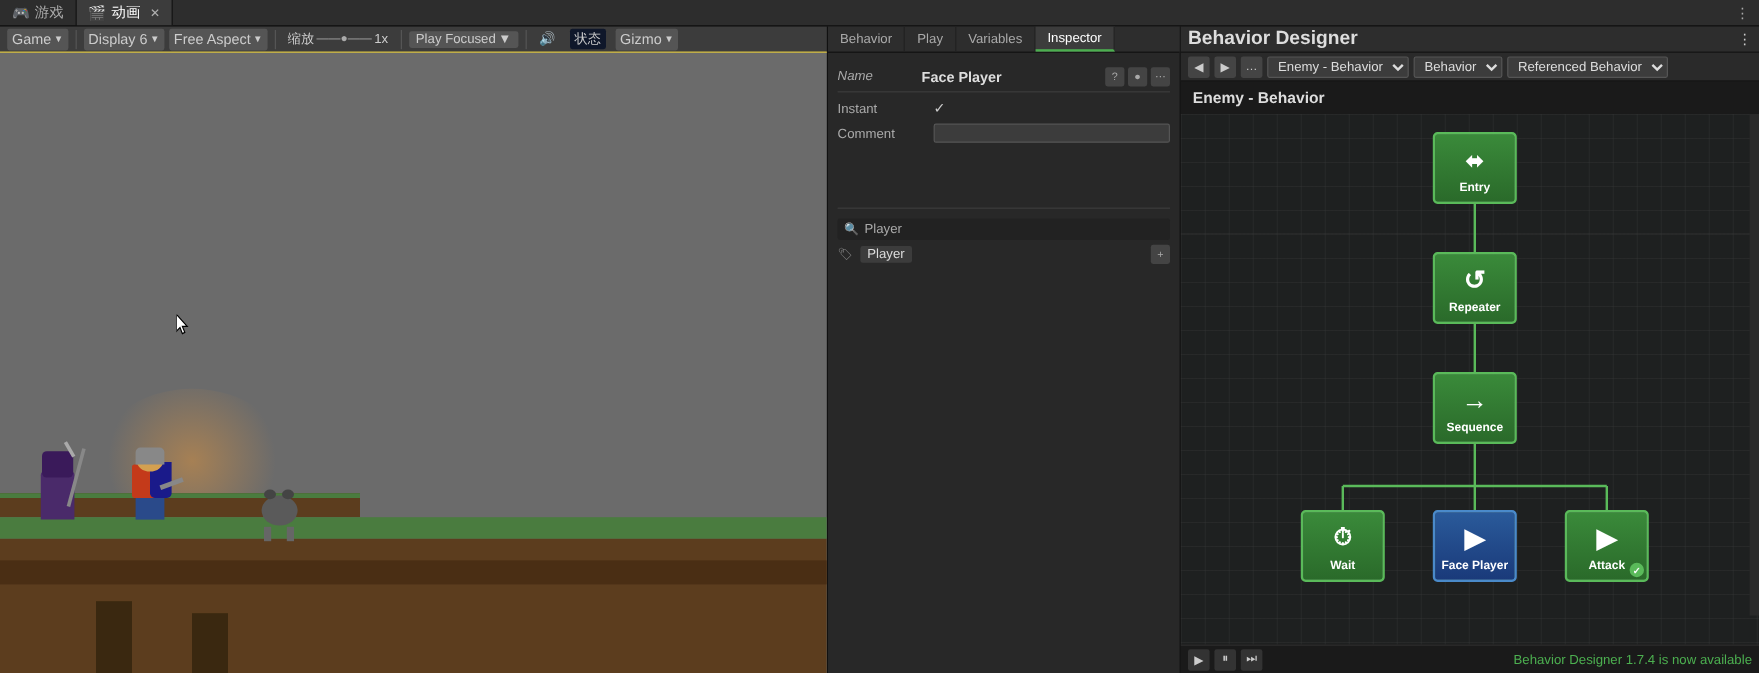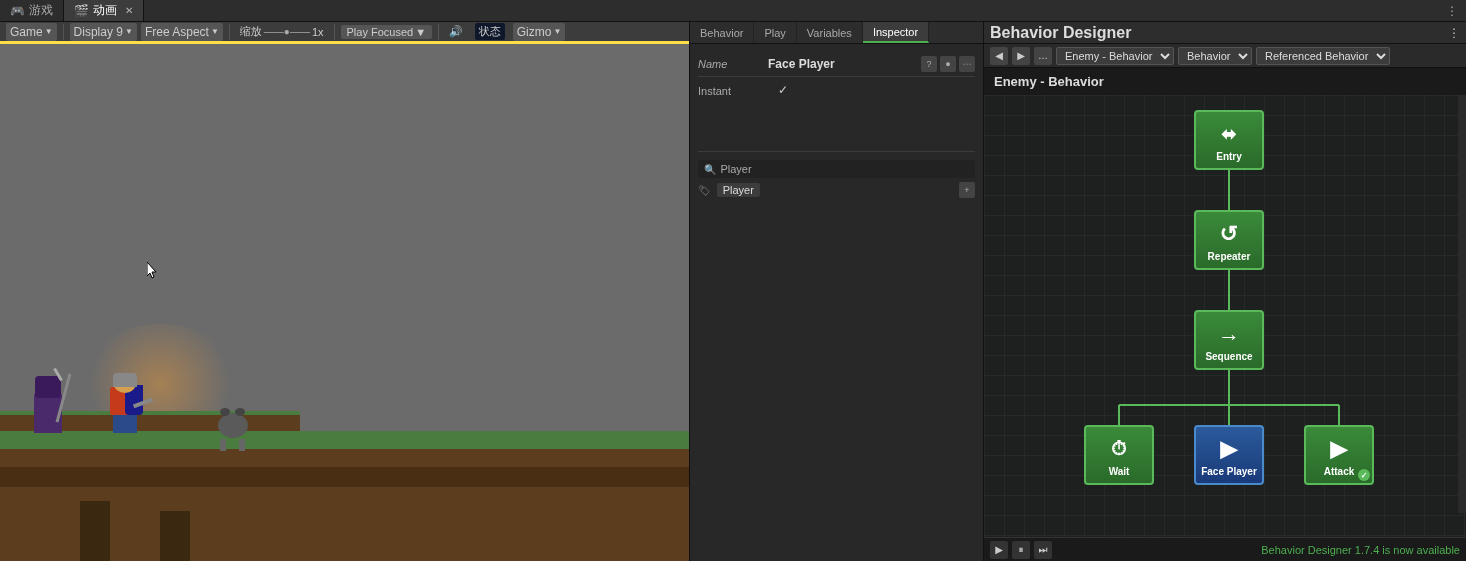--- a/index.html
+++ b/index.html
@@ -19,21 +19,21 @@
     
     .main-area {
       display: flex; flex: 1; overflow: hidden;
     }
 
     
     .game-panel {
       width: 690px; flex-shrink: 0; display: flex; flex-direction: column; background: #1a1a1a; border-right: 1px solid #111;
     }
     .game-toolbar {
-      height: 22px; background: #3c3c3c; display: flex; align-items: center; padding: 0 6px; gap: 4px; border-bottom: 3px solid #fde047; flex-shrink: 0;
+      height: 22px; background: #3c3c3c; display: flex; align-items: center; padding: 0 6px; gap: 4px; border-bottom: 1px solid #fde047; flex-shrink: 0;
     }
     .toolbar-item {
       display: flex; align-items: center; gap: 2px; padding: 0 4px; height: 18px; border: none; background: none; color: #ccc; font-size: 11px; cursor: pointer;
     }
     .toolbar-dropdown {
       display: flex; align-items: center; gap: 2px; background: #555; border-radius: 2px; padding: 1px 4px; cursor: pointer; height: 18px;
     }
     .toolbar-dropdown .arrow { font-size: 8px; }
     .toolbar-divider { width: 1px; height: 16px; background: #555; margin: 0 2px; }
     .play-focused-btn {
@@ -208,21 +208,21 @@
 <div class="main-area">
 
   <div class="game-panel">
     <div class="game-toolbar">
       <div class="toolbar-dropdown">
         <span>Game</span>
         <span class="arrow">▼</span>
       </div>
       <div class="toolbar-divider"></div>
       <div class="toolbar-dropdown">
-        <span>Display 9</span>
+        <span>Display 6</span>
         <span class="arrow">▼</span>
       </div>
       <div class="toolbar-dropdown">
         <span>Free Aspect</span>
         <span class="arrow">▼</span>
       </div>
       <div class="toolbar-divider"></div>
       <div class="toolbar-item">
         <span>缩放</span>
         <span style="color:#aaa; font-size:10px;">——●——</span>
@@ -333,20 +333,24 @@
           <div class="small-icon-btn">●</div>
           <div class="small-icon-btn">⋯</div>
         </div>
       </div>
 
       <div class="inspector-row">
         <span class="inspector-label">Instant</span>
         <span class="inspector-value checkmark">✓</span>
       </div>
 
+      <div class="inspector-row">
+        <span class="inspector-label">Comment</span>
+        <input class="inspector-input" type="text" value="" style="">
+      </div>
 
       <div style="height:40px;"></div>
 
       <div class="inspector-section">
         <div class="player-row">
           <span class="search-icon">🔍</span>
           <span style="color:#aaa;font-size:11px;flex:1;">Player</span>
         </div>
         <div style="display:flex;align-items:center;gap:6px;margin-top:4px;">
           <span style="color:#888;font-size:10px;">🏷</span>

